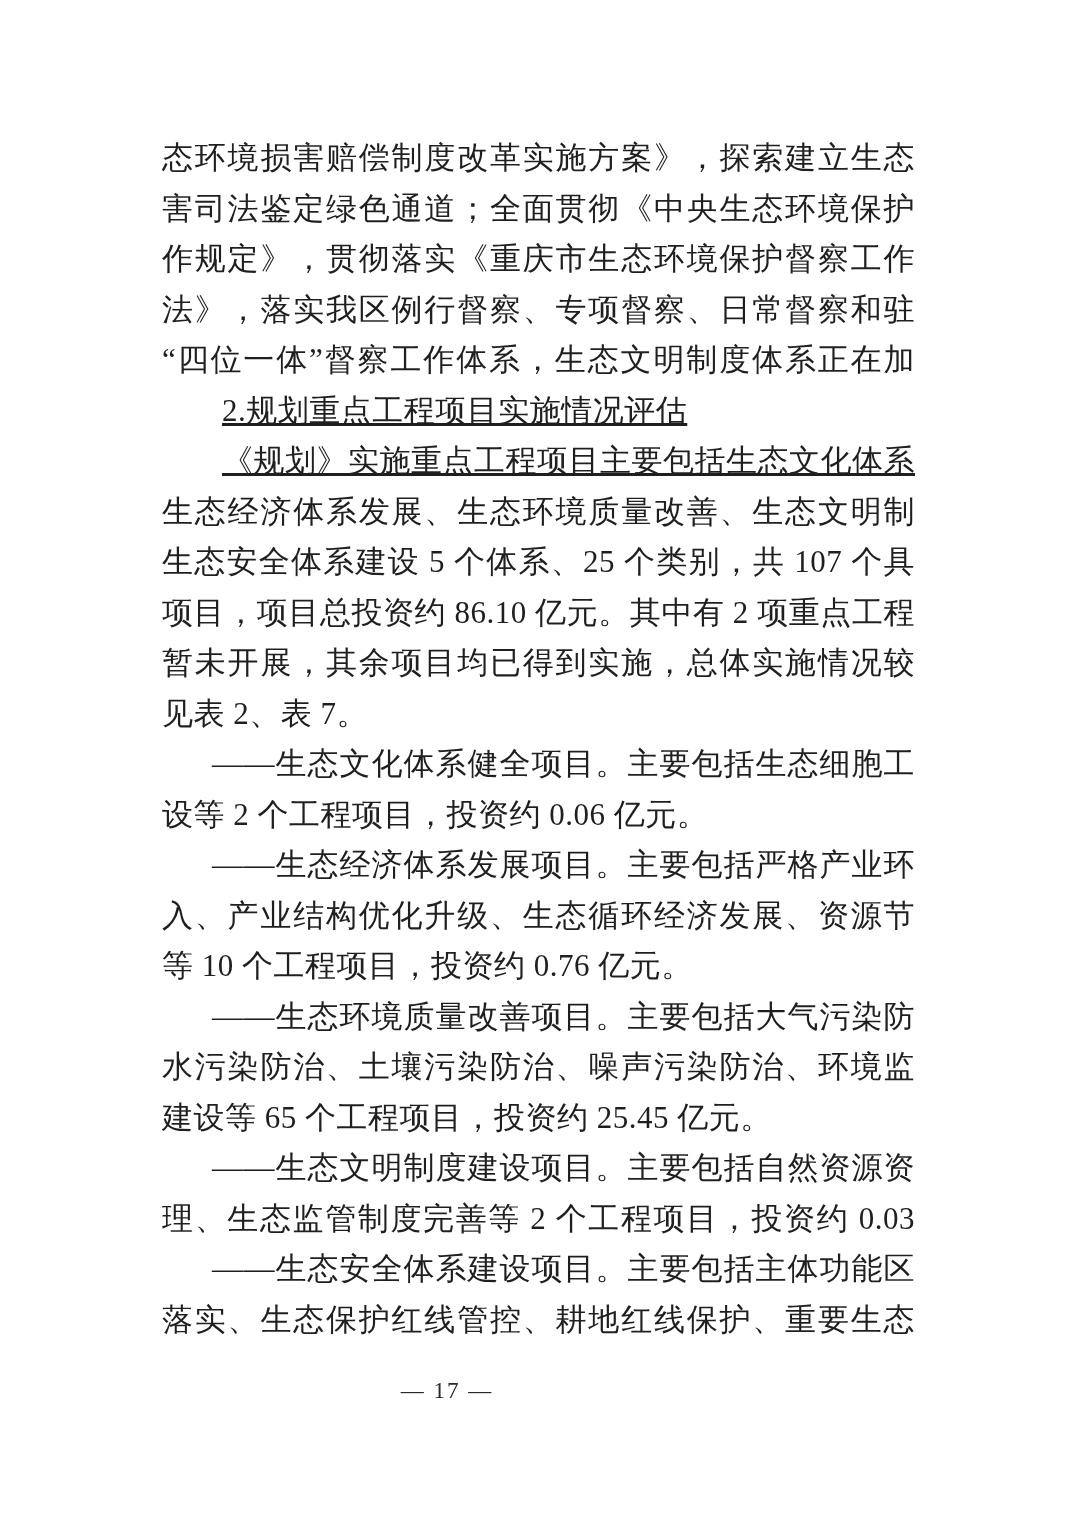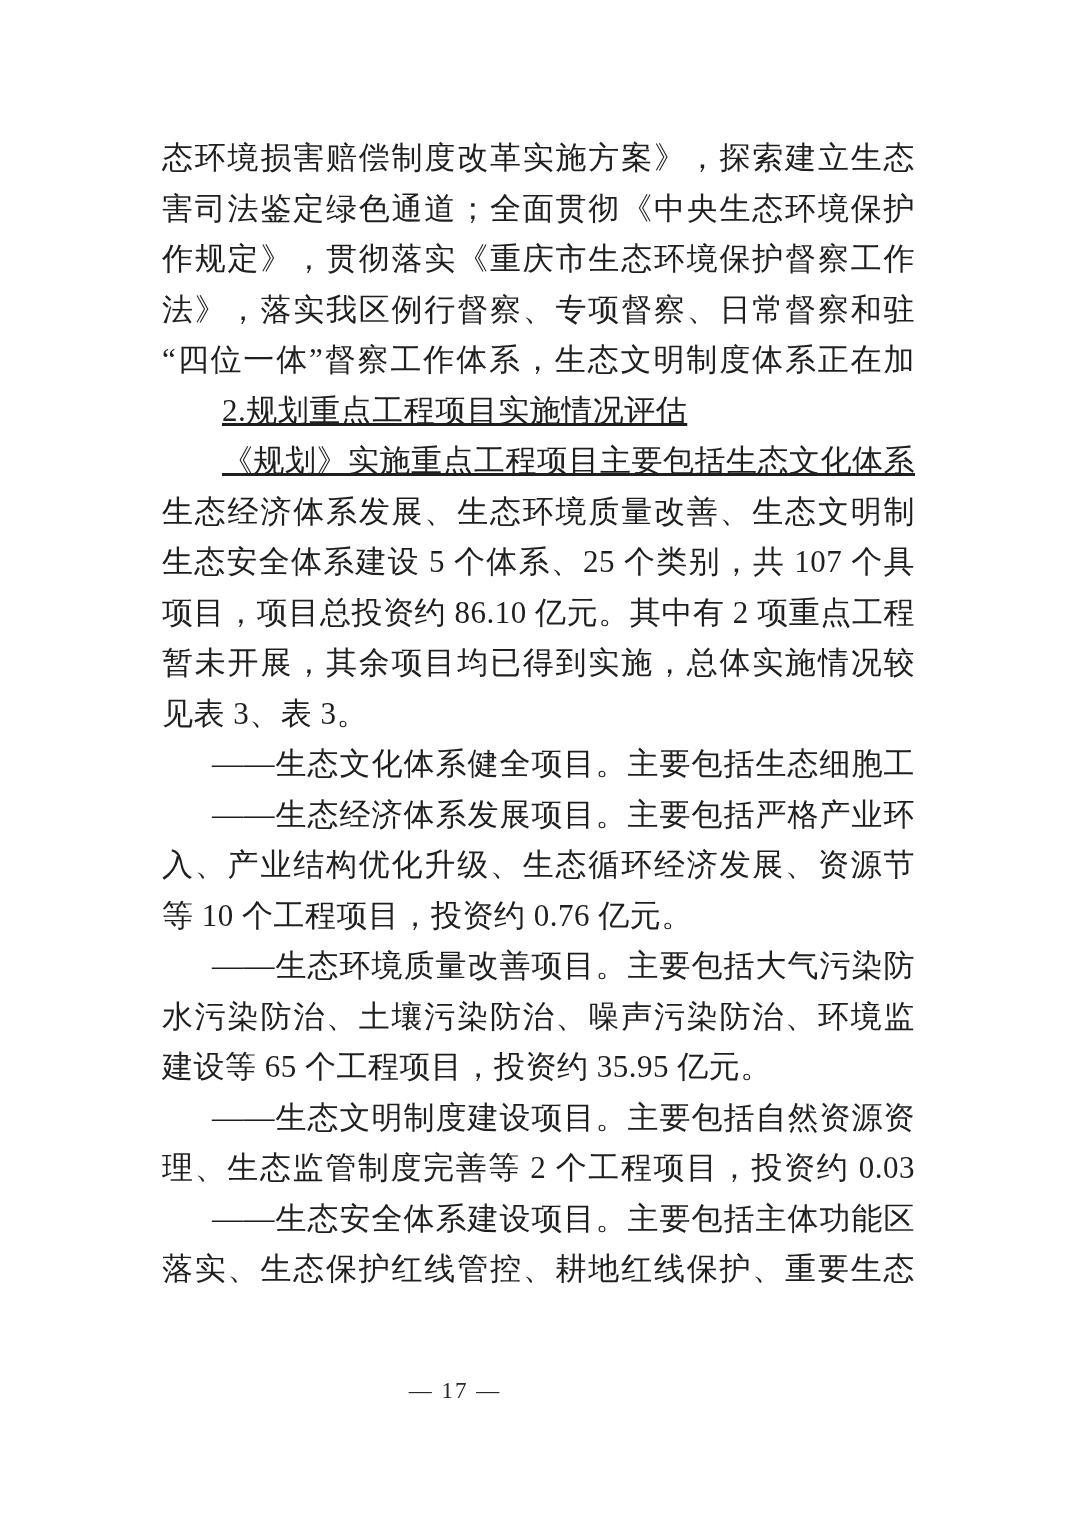--- a/index.html
+++ b/index.html
@@ -32,21 +32,21 @@
   }
   .line.fill {
     white-space: normal;
     text-align: justify;
     text-align-last: justify;
   }
   .line.indent-em2 { padding-left: 60px; text-decoration: underline; }
   .line.indent-dash { padding-left: 50px; }
   .footer {
     position: absolute;
-    left: 8px;
+    left: 0;
     top: 1378px;
     width: 894px;
     text-align: center;
   }
   .footer span {
     font-size: 23px;
     color: #2a2a2a;
     letter-spacing: 2px;
     font-family: "Liberation Serif", "DejaVu Serif", serif;
   }
@@ -60,28 +60,29 @@
       <div class="line fill">害司法鉴定绿色通道；全面贯彻《中央生态环境保护督察工</div>
       <div class="line fill">作规定》，贯彻落实《重庆市生态环境保护督察工作实施办</div>
       <div class="line fill">法》，落实我区例行督察、专项督察、日常督察和驻点督察</div>
       <div class="line fill">“四位一体”督察工作体系，生态文明制度体系正在加快形成。</div>
       <div class="line indent-em2">2.规划重点工程项目实施情况评估</div>
       <div class="line fill indent-em2">《规划》实施重点工程项目主要包括生态文化体系健全、</div>
       <div class="line fill">生态经济体系发展、生态环境质量改善、生态文明制度建设、</div>
       <div class="line fill">生态安全体系建设 5 个体系、25 个类别，共 107 个具体重点</div>
       <div class="line fill">项目，项目总投资约 86.10 亿元。其中有 2 项重点工程项目</div>
       <div class="line fill">暂未开展，其余项目均已得到实施，总体实施情况较好。详</div>
-      <div class="line">见表 3、表 3。</div>
+      <div class="line">见表 2、表 7。</div>
       <div class="line fill indent-dash">——生态文化体系健全项目。主要包括生态细胞工程建</div>
+      <div class="line">设等 2 个工程项目，投资约 0.06 亿元。</div>
       <div class="line fill indent-dash">——生态经济体系发展项目。主要包括严格产业环境准</div>
       <div class="line fill">入、产业结构优化升级、生态循环经济发展、资源节约利用</div>
       <div class="line">等 10 个工程项目，投资约 0.76 亿元。</div>
       <div class="line fill indent-dash">——生态环境质量改善项目。主要包括大气污染防治、</div>
       <div class="line fill">水污染防治、土壤污染防治、噪声污染防治、环境监管能力</div>
-      <div class="line">建设等 65 个工程项目，投资约 35.95 亿元。</div>
+      <div class="line">建设等 65 个工程项目，投资约 25.45 亿元。</div>
       <div class="line fill indent-dash">——生态文明制度建设项目。主要包括自然资源资产管</div>
       <div class="line fill">理、生态监管制度完善等 2 个工程项目，投资约 0.03 亿元。</div>
       <div class="line fill indent-dash">——生态安全体系建设项目。主要包括主体功能区战略</div>
       <div class="line fill">落实、生态保护红线管控、耕地红线保护、重要生态系统保</div>
     </main>
   <footer class="footer">
     <span>— 17 —</span>
   </footer>
 </div>
 

